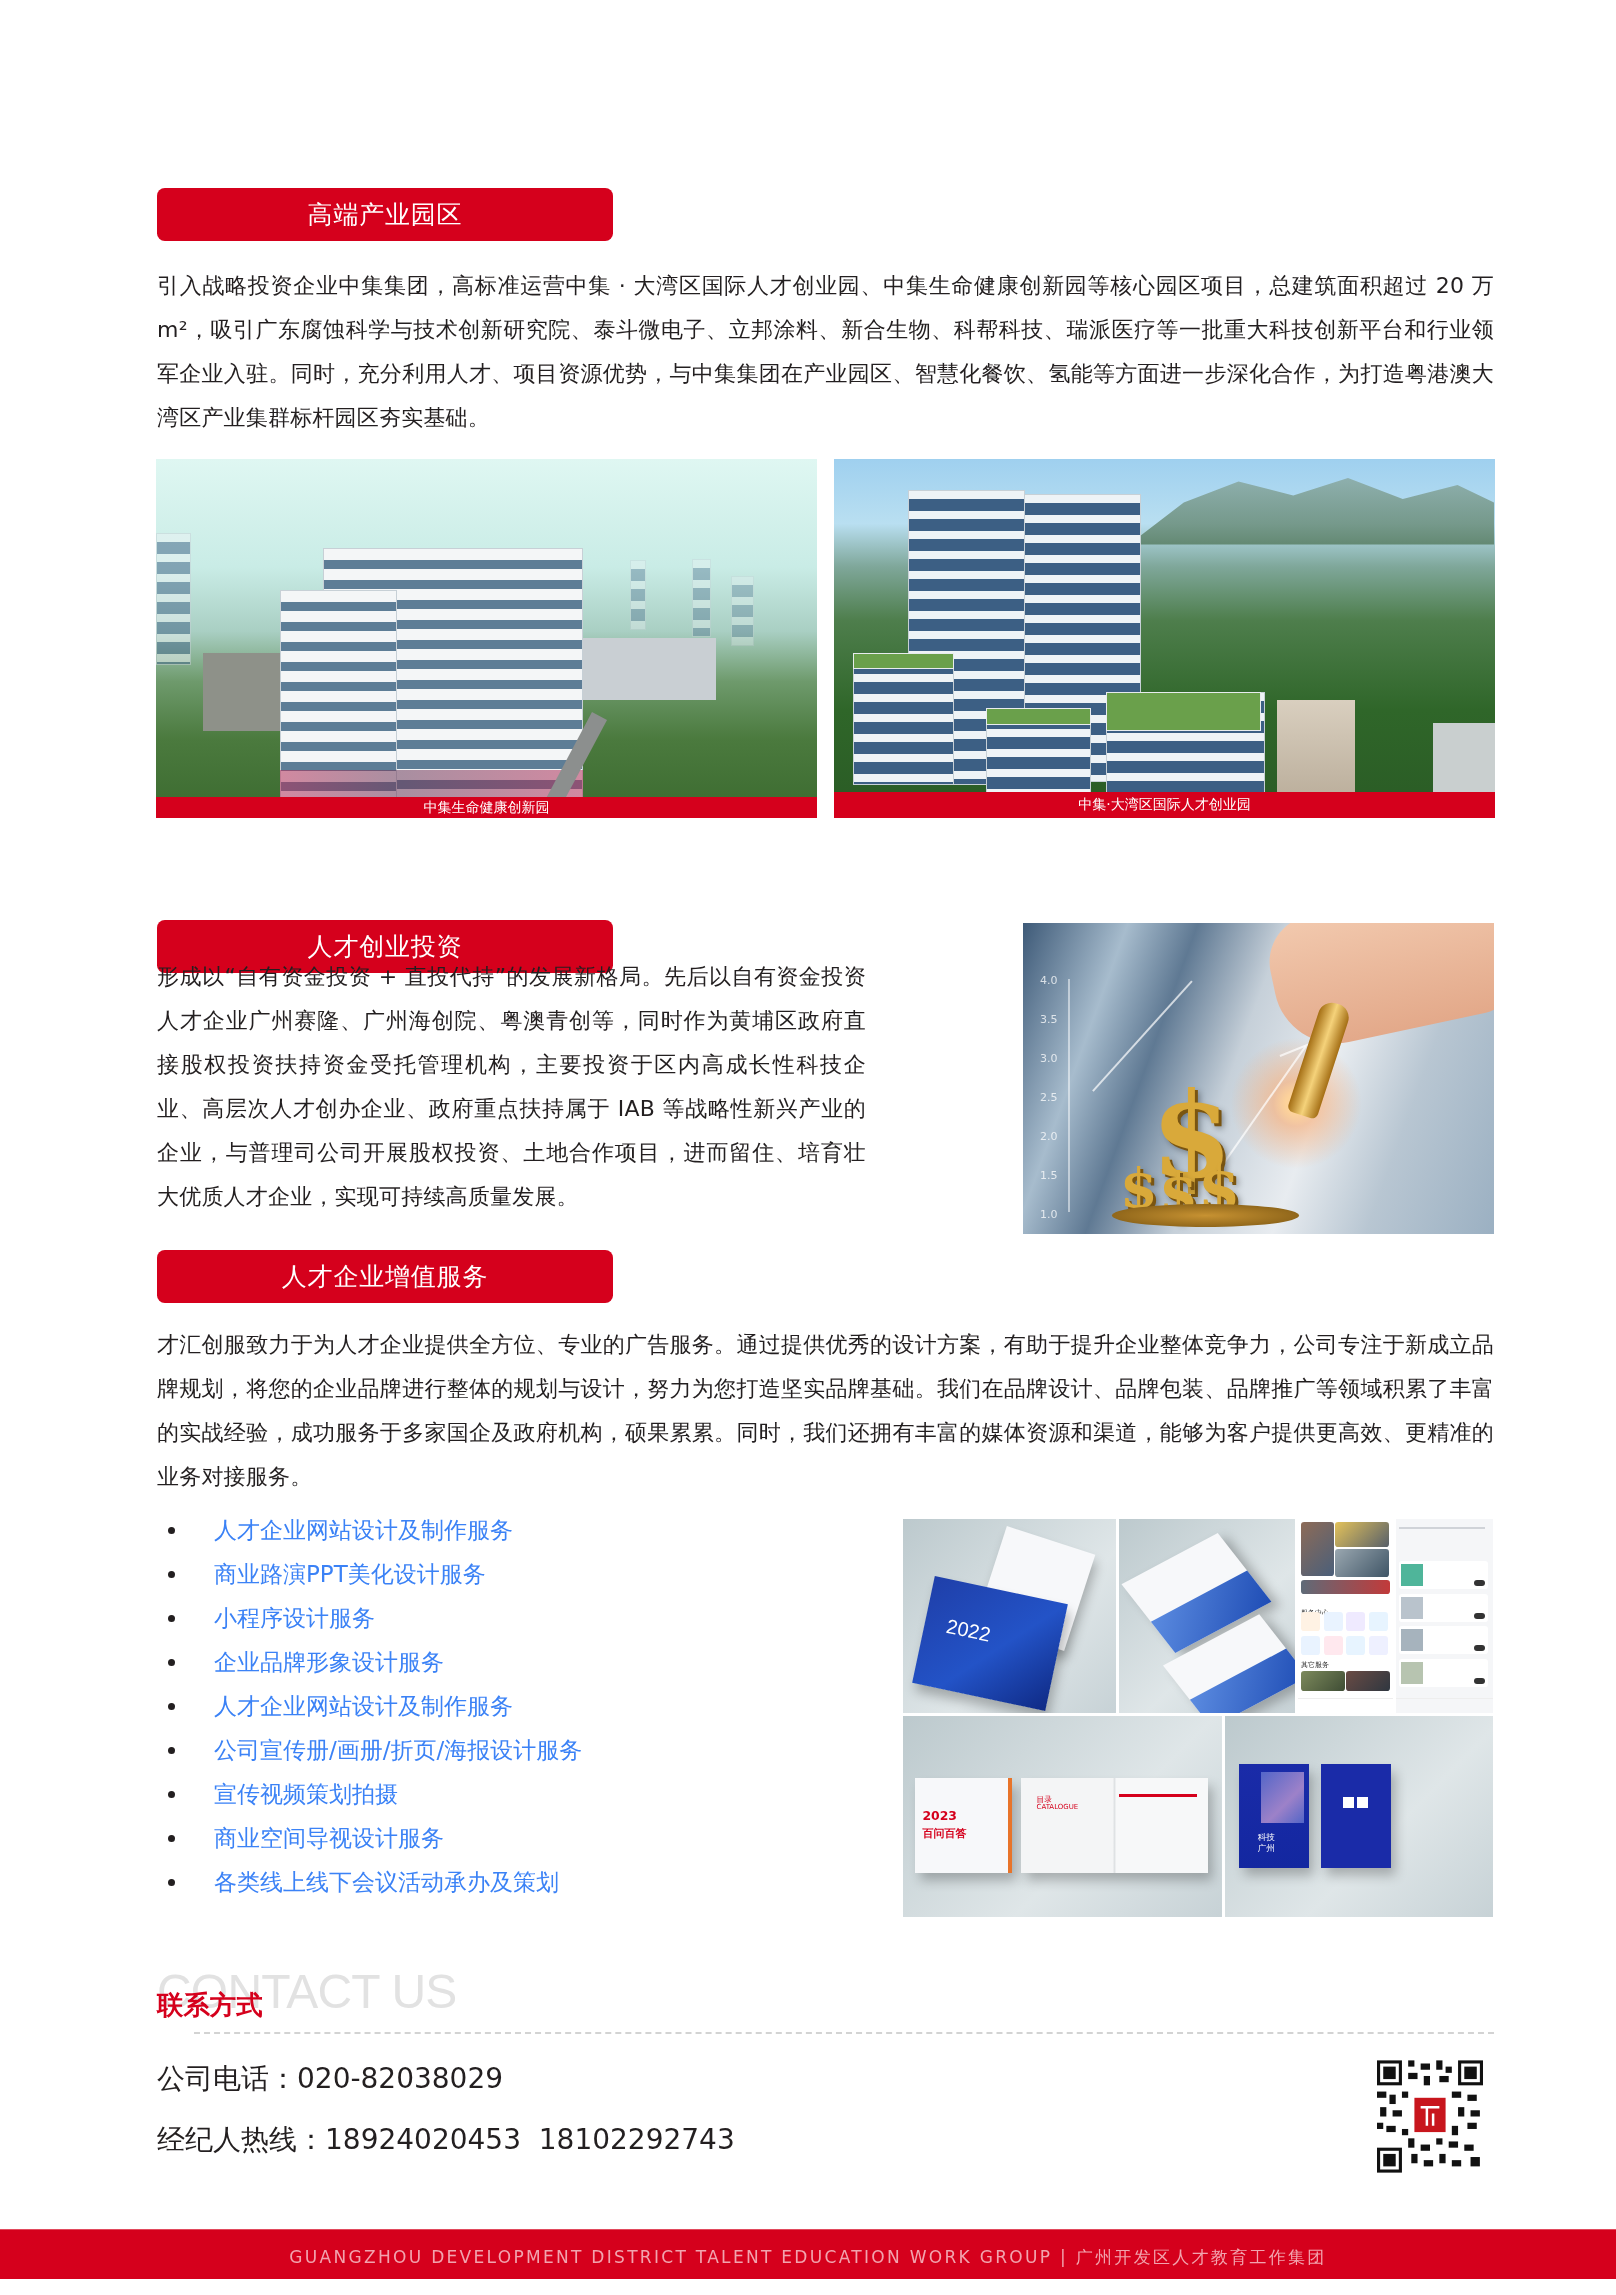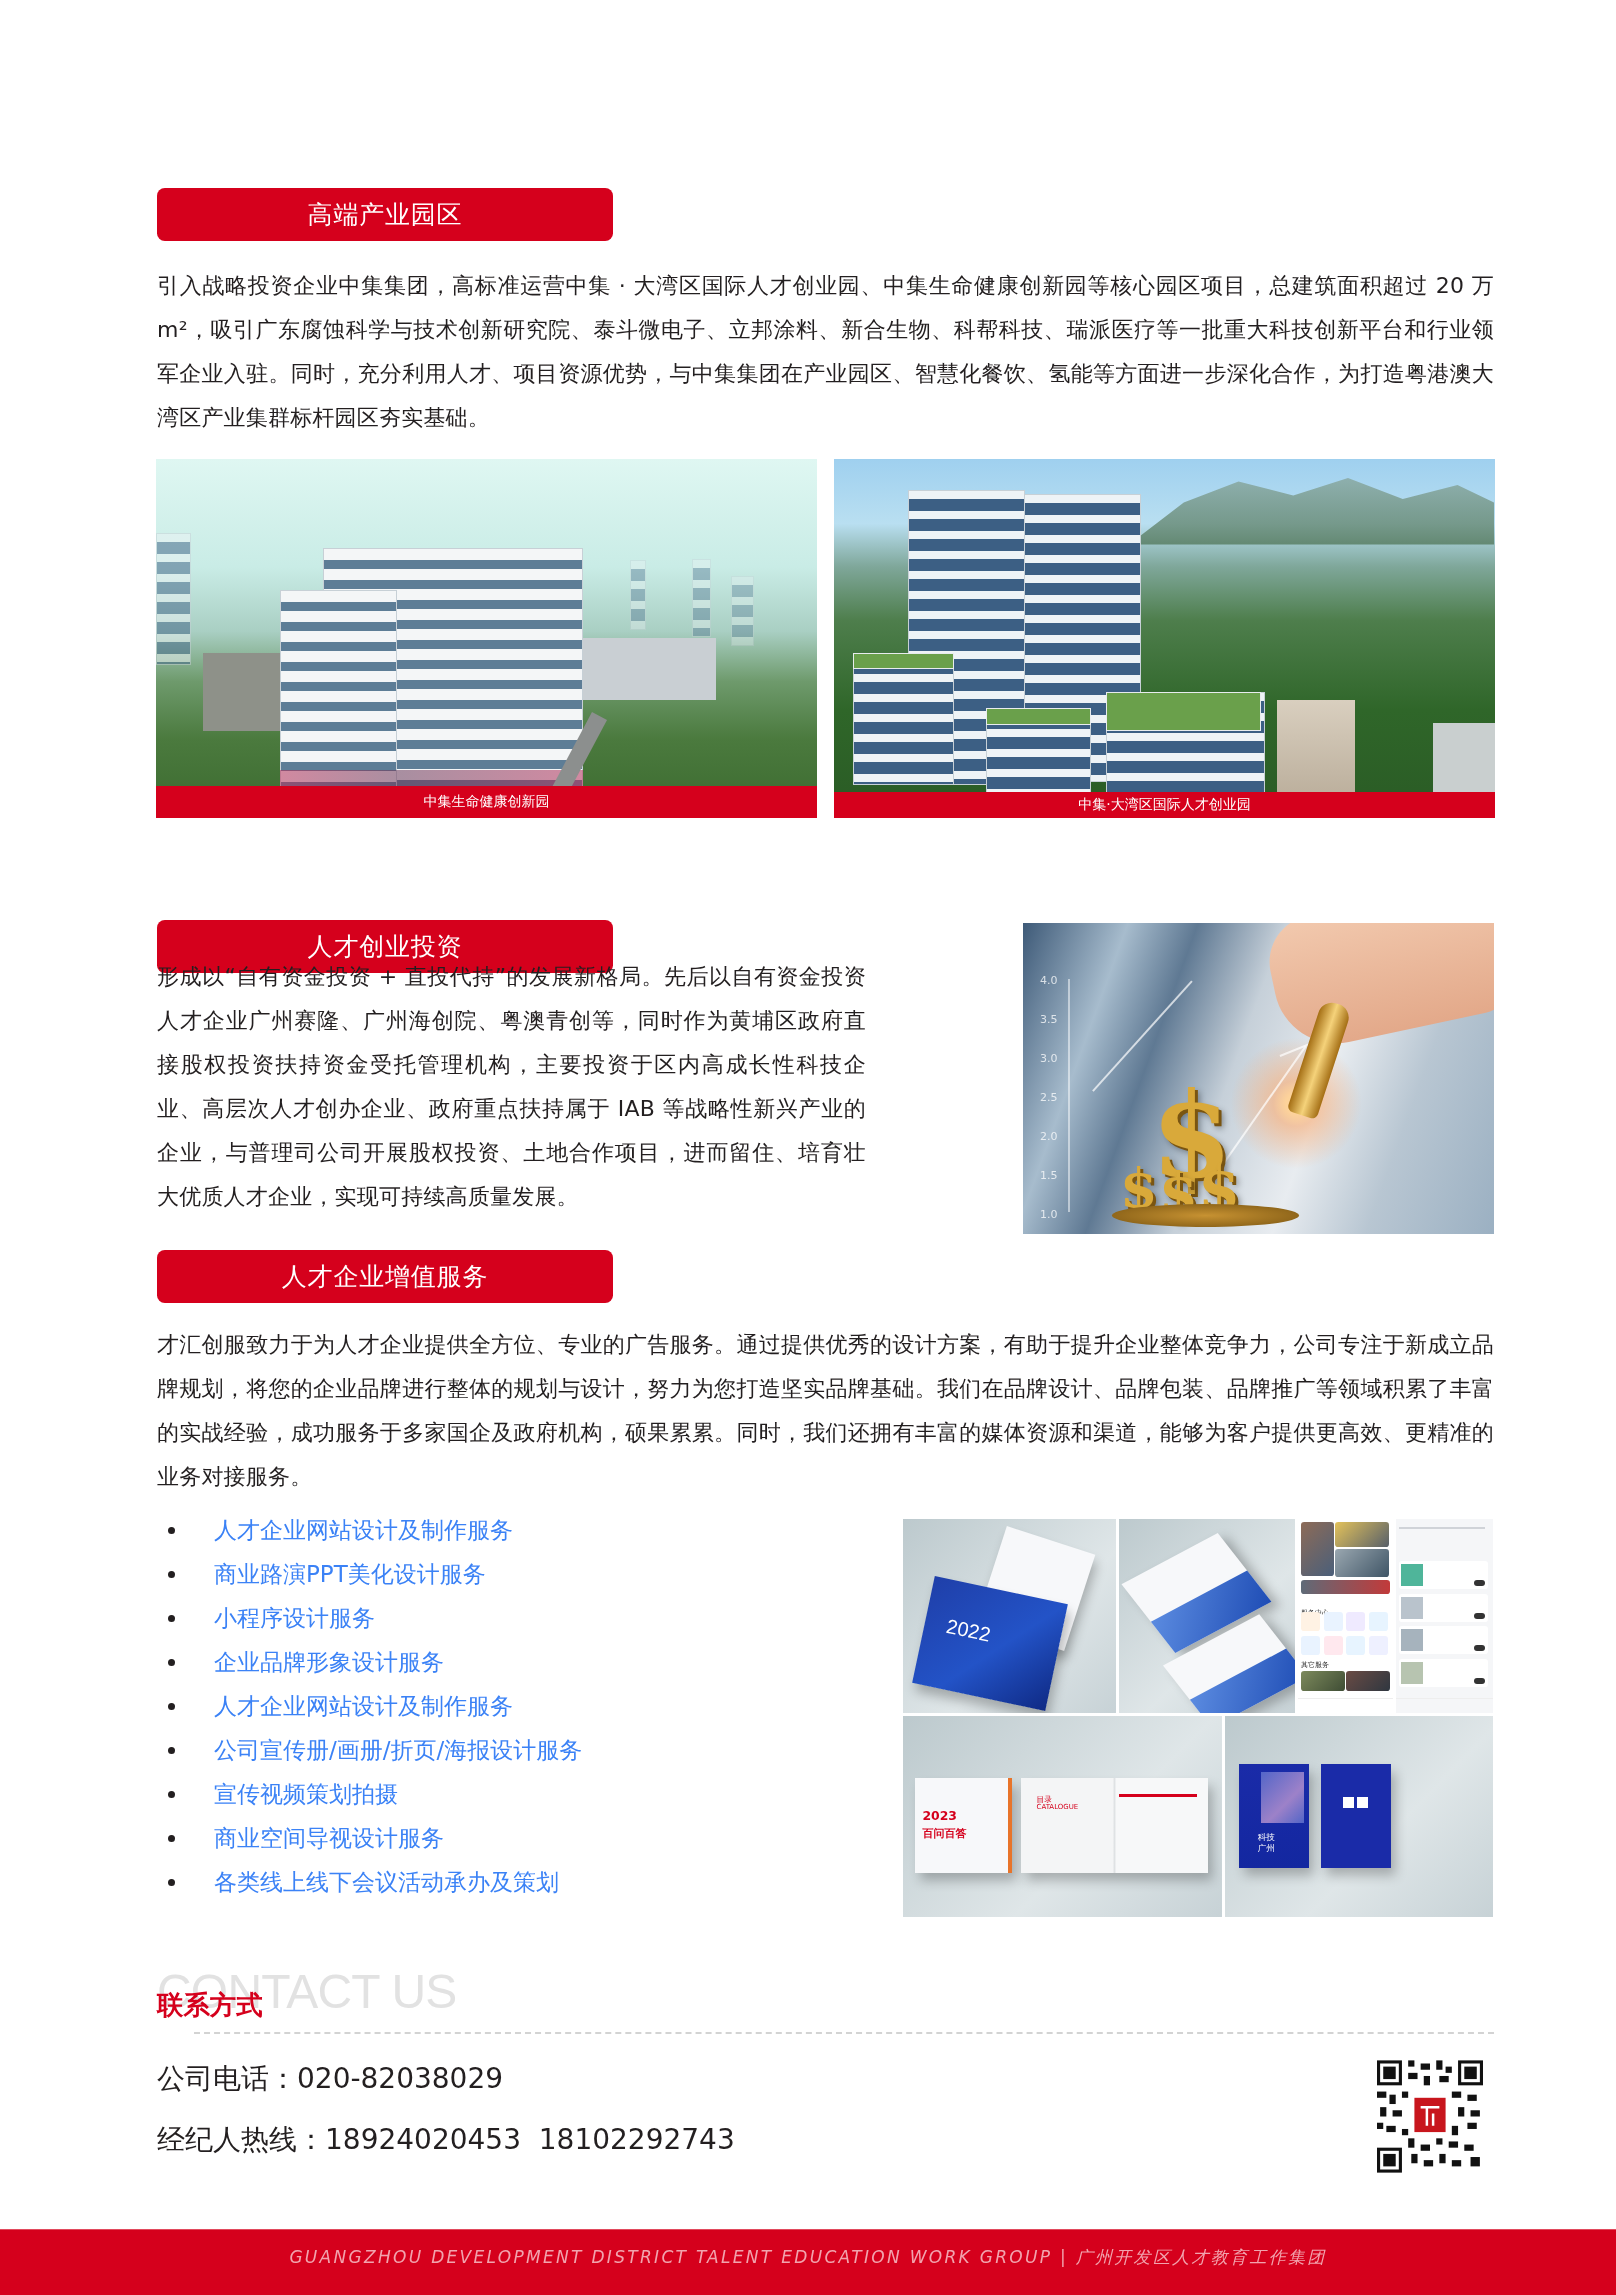--- a/index.html
+++ b/index.html
@@ -74,21 +74,21 @@
   .ui-tile { position: absolute; border-radius: 3.1px; }
   .ui-line { position: absolute; height: 2.3px; background: #c9ced4; }
 
   
   .contact-ghost { position: absolute; left: 157px; top: 1964px; font-size: 48px; color: #e2e2e2; font-family: "Liberation Sans", sans-serif; letter-spacing: -0.8px; }
   .contact-title { position: absolute; left: 157px; top: 1988px; font-size: 26.4px; color: #d5001c; font-weight: bold; }
   .dotted { position: absolute; left: 194px; top: 2032px; width: 1300px; border-top: 2.3px dashed #d3d3d3; }
   .contact-line { position: absolute; left: 157px; font-size: 28px; color: #231f20; }
   .qr { position: absolute; left: 1377px; top: 2060px; width: 106px; height: 113px; background: #fff; }
 
-  .footer { position: absolute; left: 0; top: 2229px; width: 1616px; height: 66px; background: #d5001c; border-top: 1.6px solid #e24a5d; font-style: italic; }
+  .footer { position: absolute; left: 0; top: 2229px; width: 1616px; height: 50px; background: #d5001c; border-top: 1.6px solid #e24a5d; }
   .footer-text { position: absolute; left: 0; right: 0; top: 0; height: 54px; display: flex; align-items: center; justify-content: center; color: #f2a3ae; font-size: 17px; letter-spacing: 2.3px; }
 </style>
 </head>
 <body>
 
 <div class="section-pill" style="top:188px;">
   <span>高端产业园区</span>
 </div>
 <p class="para" style="left:157px; top:264px; width:1337px;">引入战略投资企业中集集团，高标准运营中集 · 大湾区国际人才创业园、中集生命健康创新园等核心园区项目，总建筑面积超过 20 万m²，吸引广东腐蚀科学与技术创新研究院、泰斗微电子、立邦涂料、新合生物、科帮科技、瑞派医疗等一批重大科技创新平台和行业领军企业入驻。同时，充分利用人才、项目资源优势，与中集集团在产业园区、智慧化餐饮、氢能等方面进一步深化合作，为打造粤港澳大湾区产业集群标杆园区夯实基础。</p>
 
@@ -100,21 +100,21 @@
   <div class="bldg glass" style="left:536px; top:100px; width:18.7px; height:78px; opacity:0.35;"></div>
   <div class="bldg glass" style="left:575px; top:117px; width:23px; height:70px; opacity:0.3;"></div>
 
   <div style="position:absolute; left:420px; top:179px; width:140px; height:62px; background:#c9cfd3;"></div>
   <div style="position:absolute; left:47px; top:194px; width:86px; height:78px; background:#8e9189;"></div>
 
   <div class="bldg" style="left:167px; top:89px; width:260px; height:257px;"></div>
   <div class="bldg" style="left:124px; top:131px; width:117px; height:218px;"></div>
   <div style="position:absolute; left:124px; top:311px; width:303px; height:31px; background:linear-gradient(90deg,#b5305a,#6b3a5a 40%,#b5305a);opacity:0.55;"></div>
   <div class="road" style="left:435px; top:257px; width:17px; height:109px; transform:rotate(28deg); transform-origin:top;"></div>
-  <div class="caption" style="height:32px;">
+  <div class="caption" style="height:21px;">
     <span>中集生命健康创新园</span>
   </div>
 </div>
 
 <div class="photo" style="left:834px; top:459px; width:661px; height:359px;">
   <div class="sky-right"></div>
   <div style="position:absolute; left:295px; top:15.5px; width:365px; height:70px; background:linear-gradient(180deg,#8aa8a0,#557a5e); clip-path:polygon(0 100%,15% 40%,30% 10%,45% 30%,60% 5%,75% 35%,90% 15%,100% 40%,100% 100%); opacity:0.8;"></div>
   <div class="bldg glass" style="left:74px; top:31px; width:117px; height:295px;"></div>
   <div class="bldg glass" style="left:190px; top:35px; width:117px; height:288px;"></div>
   <div class="bldg glass" style="left:19.4px; top:194px; width:101px; height:132px;"></div>

